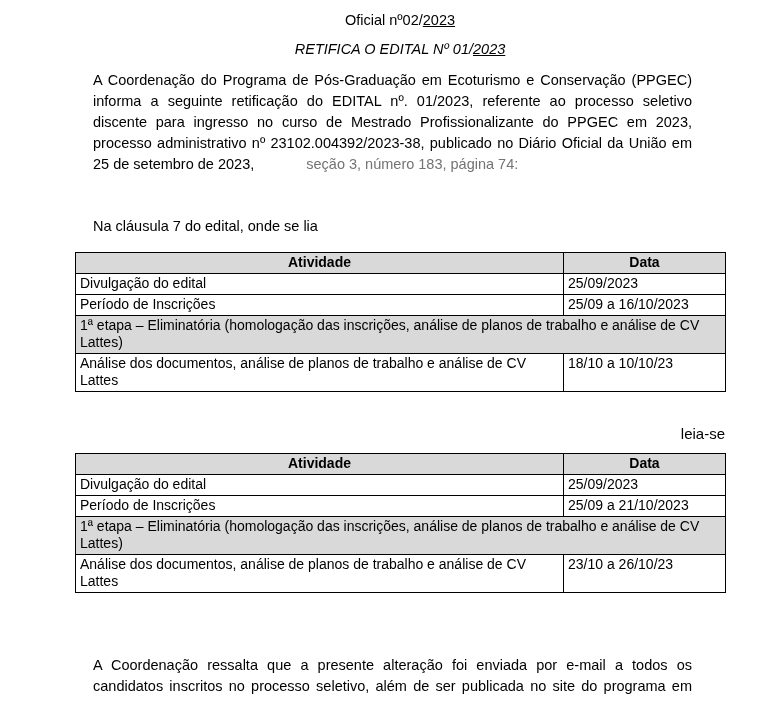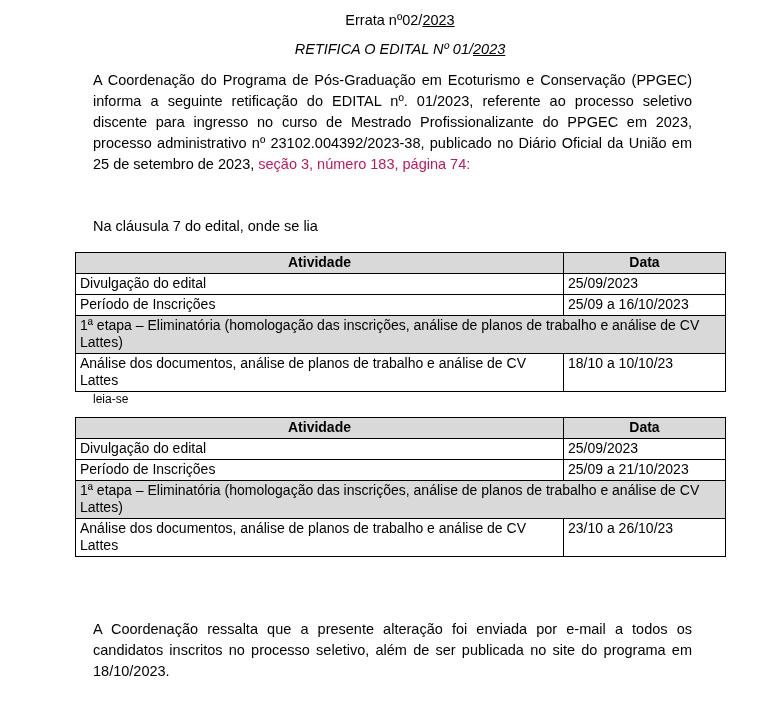--- a/index.html
+++ b/index.html
@@ -23,21 +23,21 @@
   .title { margin-top: 2px; margin-bottom: 13px; }
   .subtitle { margin-bottom: 13px; font-style: italic; }
   .u { text-decoration: underline; margin-top: 17px; }
   .para {
     font-size: 14.5px;
     line-height: 21px;
     text-align: justify;
     margin-left: 18px;
     margin-right: 33px;
   }
-  .red { color: #be185d; }
+  .red { color: #737373; margin-left: 48px; }
   .clause-intro {
     font-size: 14.5px;
     margin-left: 18px;
     margin-top: 43px;
     margin-bottom: 18px;
   }
   table {
     width: 650px;
     border-collapse: collapse;
     font-size: 14px;
@@ -55,34 +55,36 @@
     text-align: center;
   }
   td.section {
     background: #d9d9d9;
     font-weight: 400;
     text-align: left;
   }
   col.c-activity { width: 488px; }
   col.c-date { width: 162px; }
   .read-as {
-    font-size: 12px;
+    font-size: 15px;
     margin-left: 18px;
+    margin-top: 33px;
     margin-bottom: 11px;
+    text-align: right;
   }
   .closing {
     margin-top: 62px;
   }
 </style>
 </head>
 <body>
 
 <div class="page">
 
-  <div class="title"><span>Errata nº02/</span><span class="u">2023</span></div>
+  <div class="title"><span>Oficial nº02/</span><span class="u">2023</span></div>
 
   <div class="subtitle"><span>RETIFICA O EDITAL Nº 01/</span><span class="u">2023</span></div>
 
   <div class="para"><span>A Coordenação do Programa de Pós-Graduação em Ecoturismo e Conservação (PPGEC) informa a seguinte retificação do EDITAL nº. 01/2023, referente ao processo seletivo discente para ingresso no curso de Mestrado Profissionalizante do PPGEC em 2023, processo administrativo nº 23102.004392/2023-38, publicado no Diário Oficial da União em 25 de setembro de 2023, </span><span class="red">seção 3, número 183, página 74:</span></div>
 
   <div class="clause-intro">Na cláusula 7 do edital, onde se lia</div>
 
   <table>
     <colgroup>
         <col class="c-activity">

